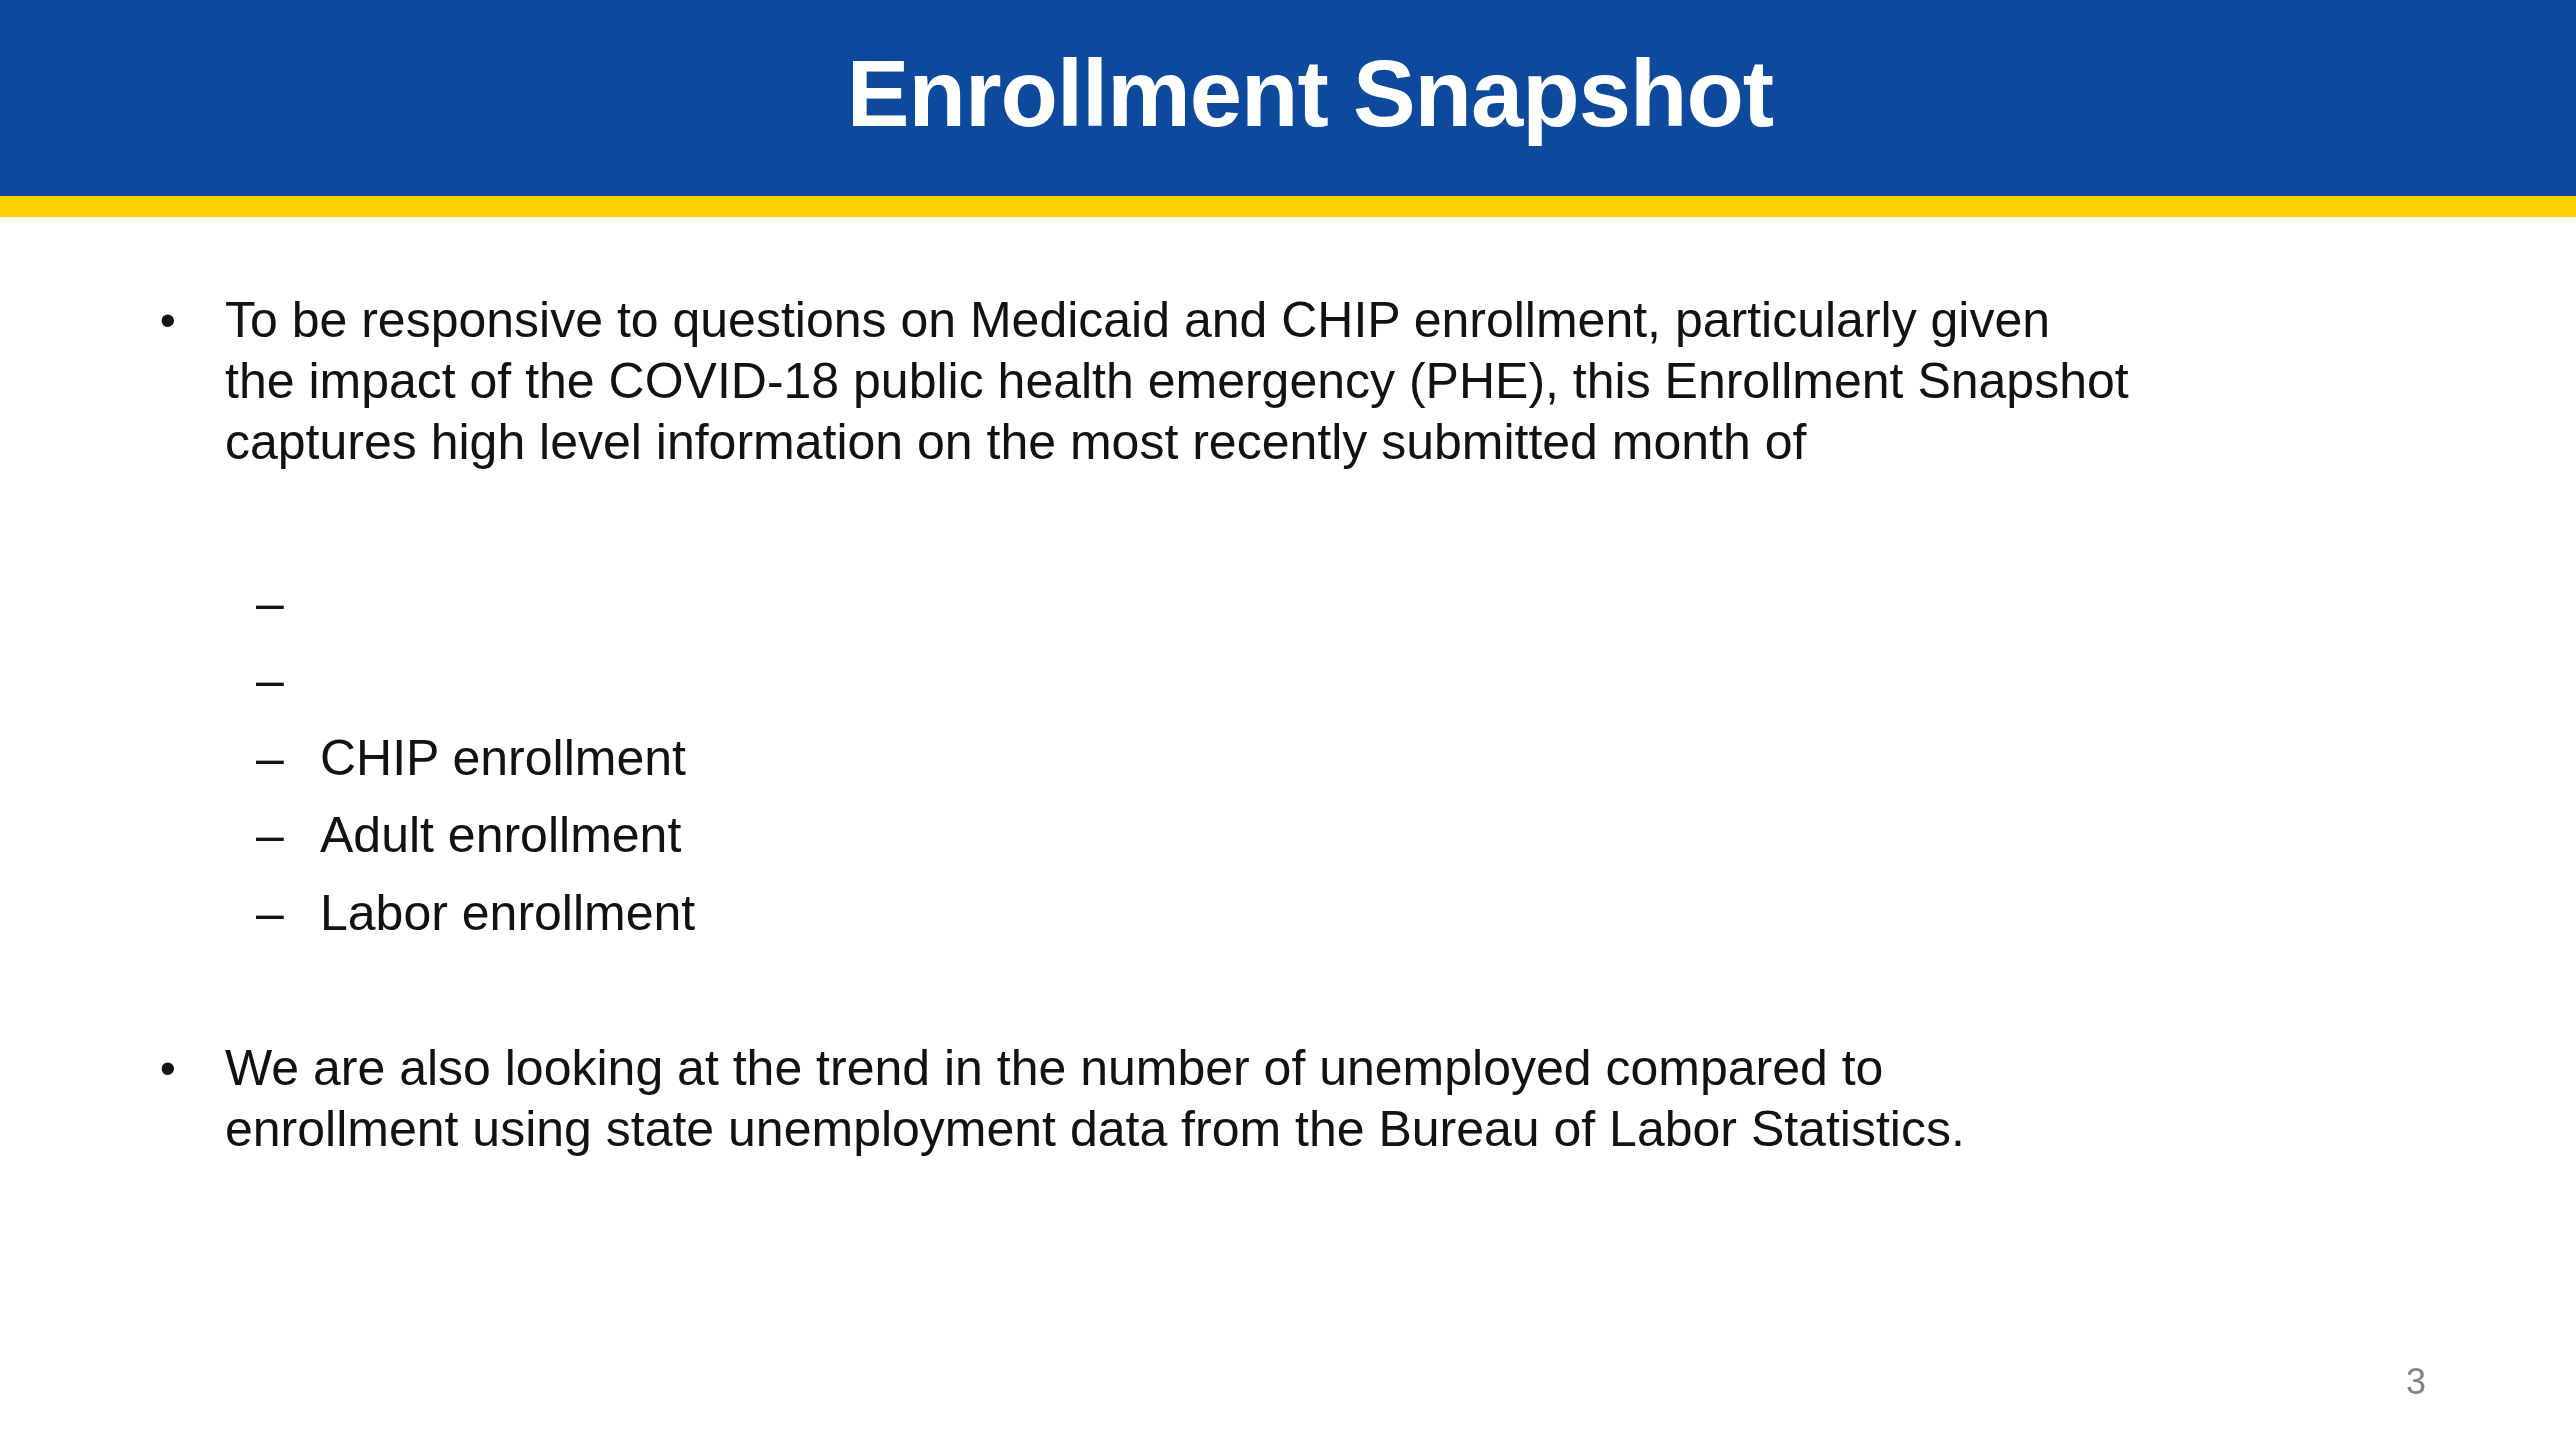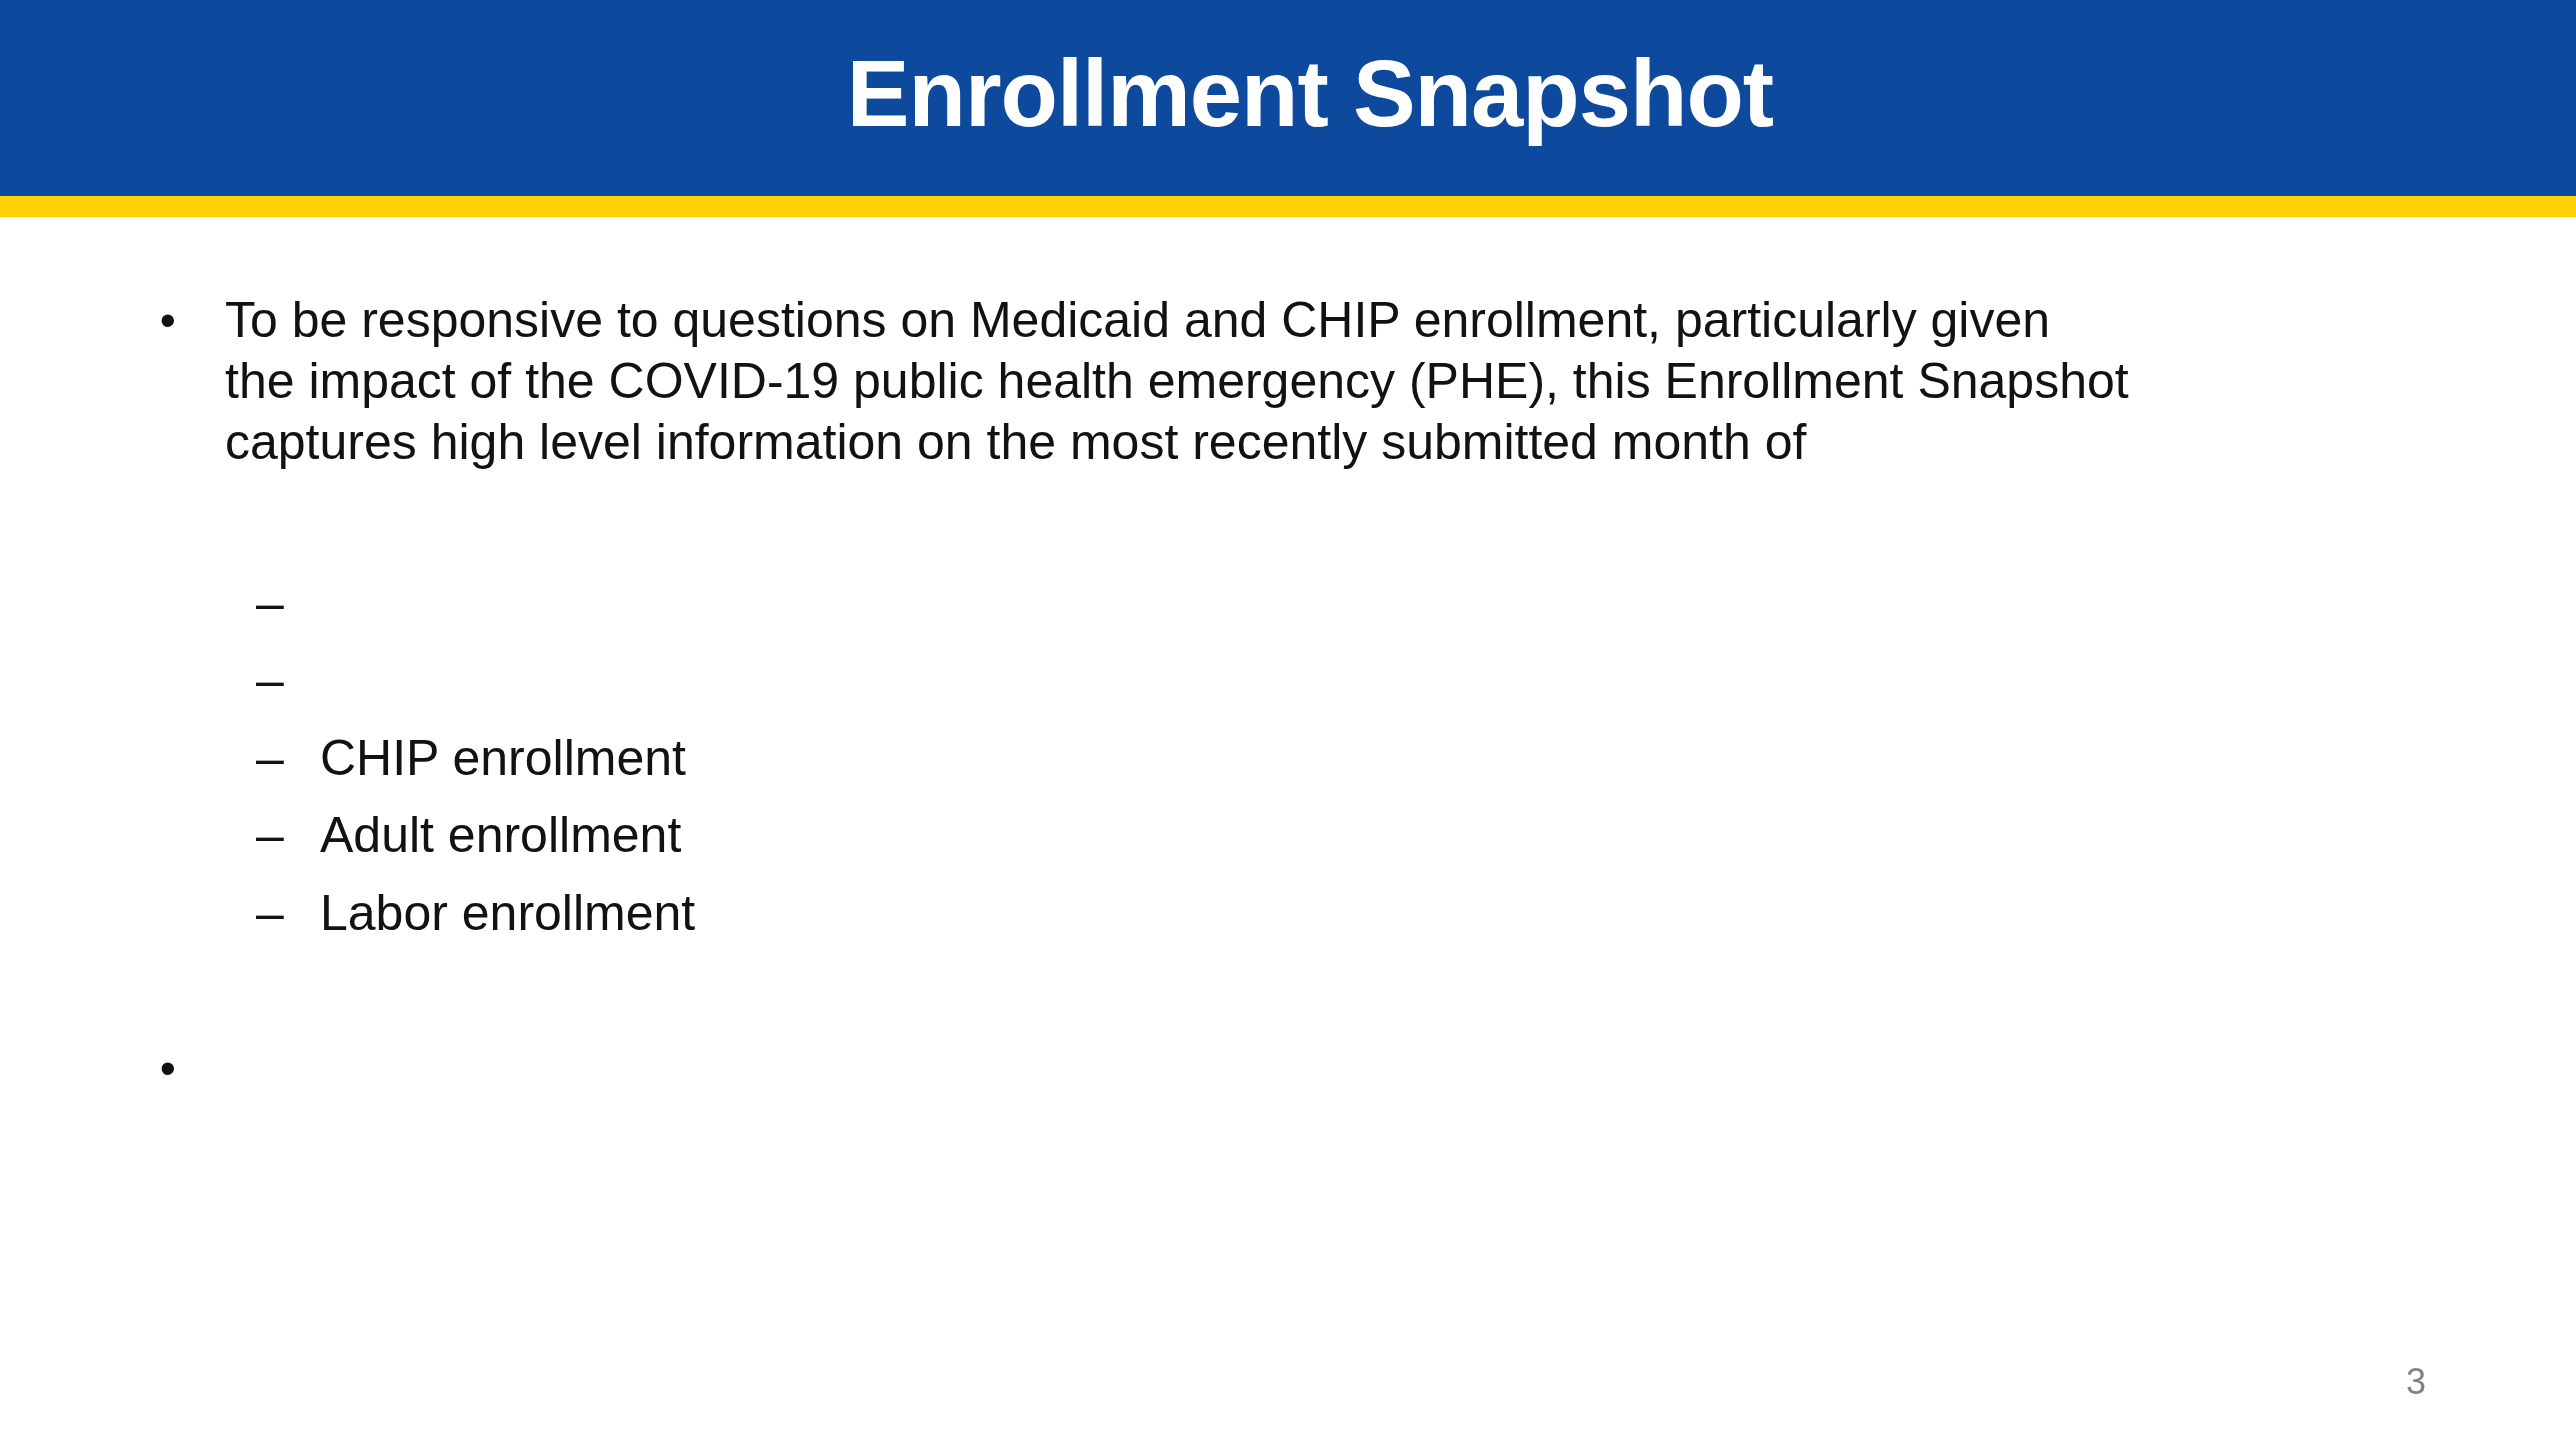--- a/index.html
+++ b/index.html
@@ -86,21 +86,21 @@
   </header>
 
   <div class="accent-bar"></div>
 
   <main class="content">
 
     <div class="bullet-row">
       <span class="bullet-marker">•</span>
       <div class="bullet-lines">
         <div class="line">To be responsive to questions on Medicaid and CHIP enrollment, particularly given</div>
-        <div class="line">the impact of the COVID-19 public health emergency (PHE), this Enrollment Snapshot</div>
+        <div class="line">the impact of the COVID-18 public health emergency (PHE), this Enrollment Snapshot</div>
         <div class="line">captures high level information on the most recently submitted month of</div>
       </div>
     </div>
 
     <ul class="sub-list">
       <li class="sub-row">
         <span class="sub-marker">–</span>
       </li>
       <li class="sub-row">
         <span class="sub-marker">–</span>
@@ -114,20 +114,24 @@
         <span class="line">Adult enrollment</span>
       </li>
       <li class="sub-row">
         <span class="sub-marker">–</span>
         <span class="line">Labor enrollment</span>
       </li>
     </ul>
 
     <div class="bullet-row second">
       <span class="bullet-marker">•</span>
+      <div class="bullet-lines">
+        <div class="line">We are also looking at the trend in the number of unemployed compared to</div>
+        <div class="line">enrollment using state unemployment data from the Bureau of Labor Statistics.</div>
+      </div>
     </div>
 
   </main>
 
   <div class="page-number">3</div>
 
 </div>
 
 
 </body></html>

